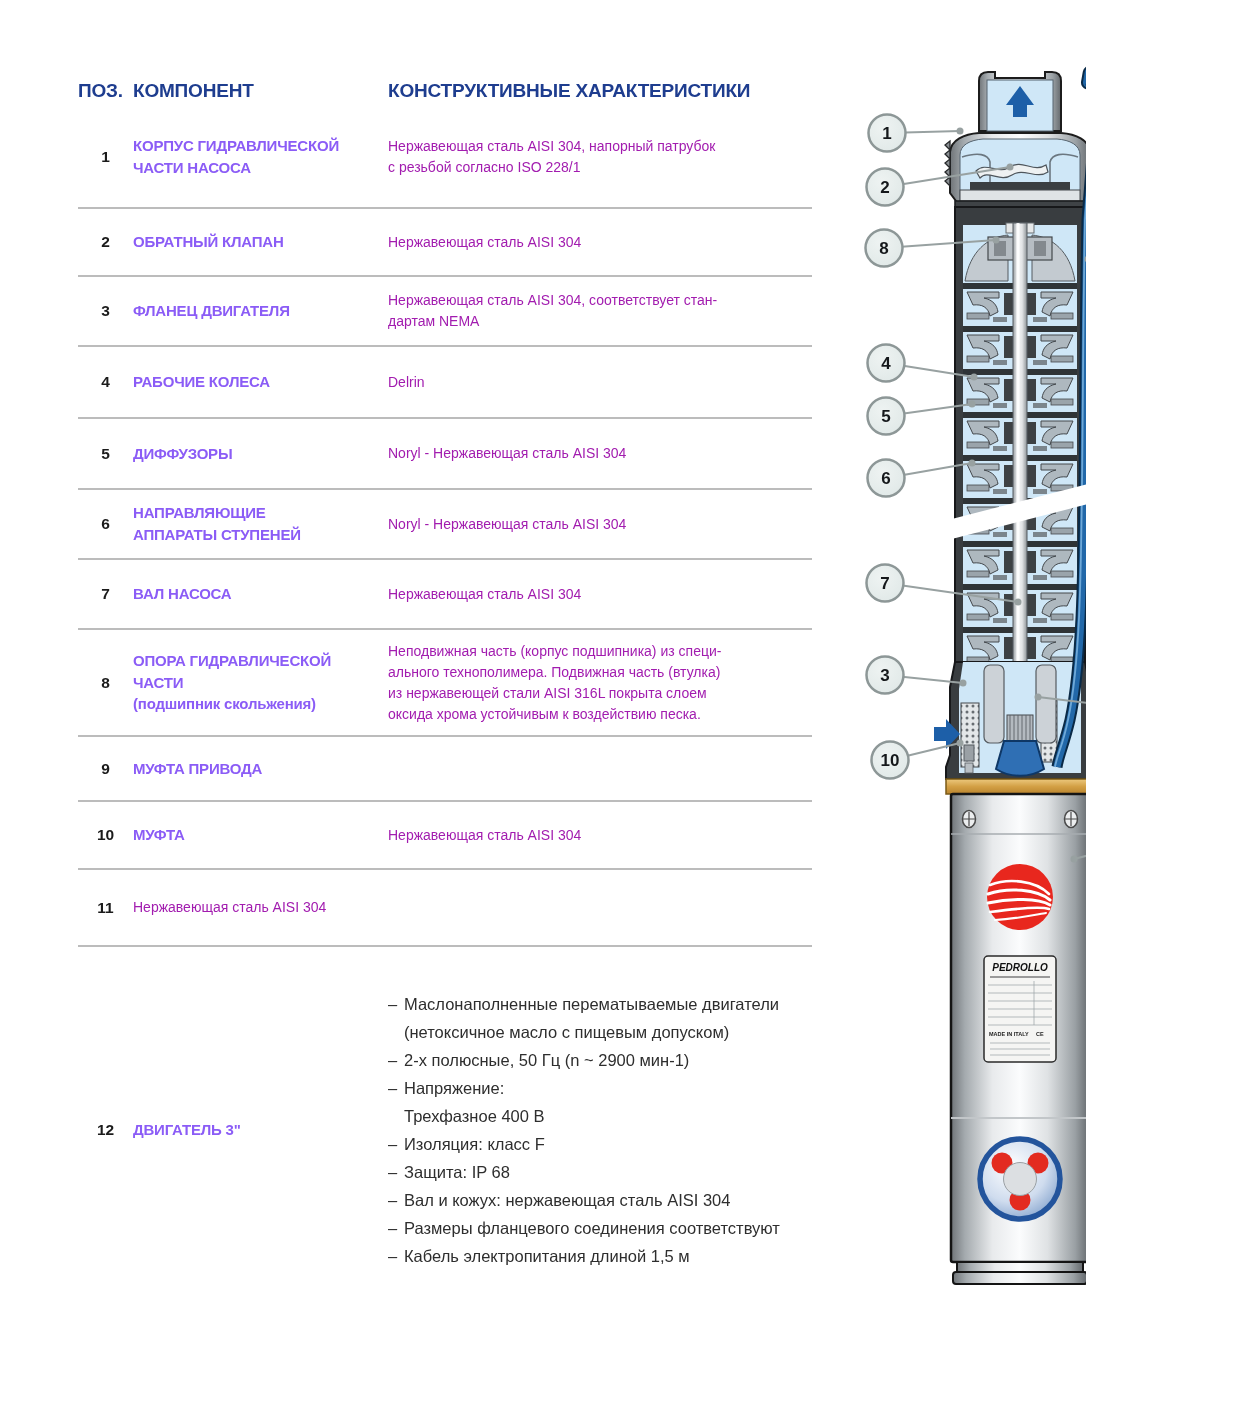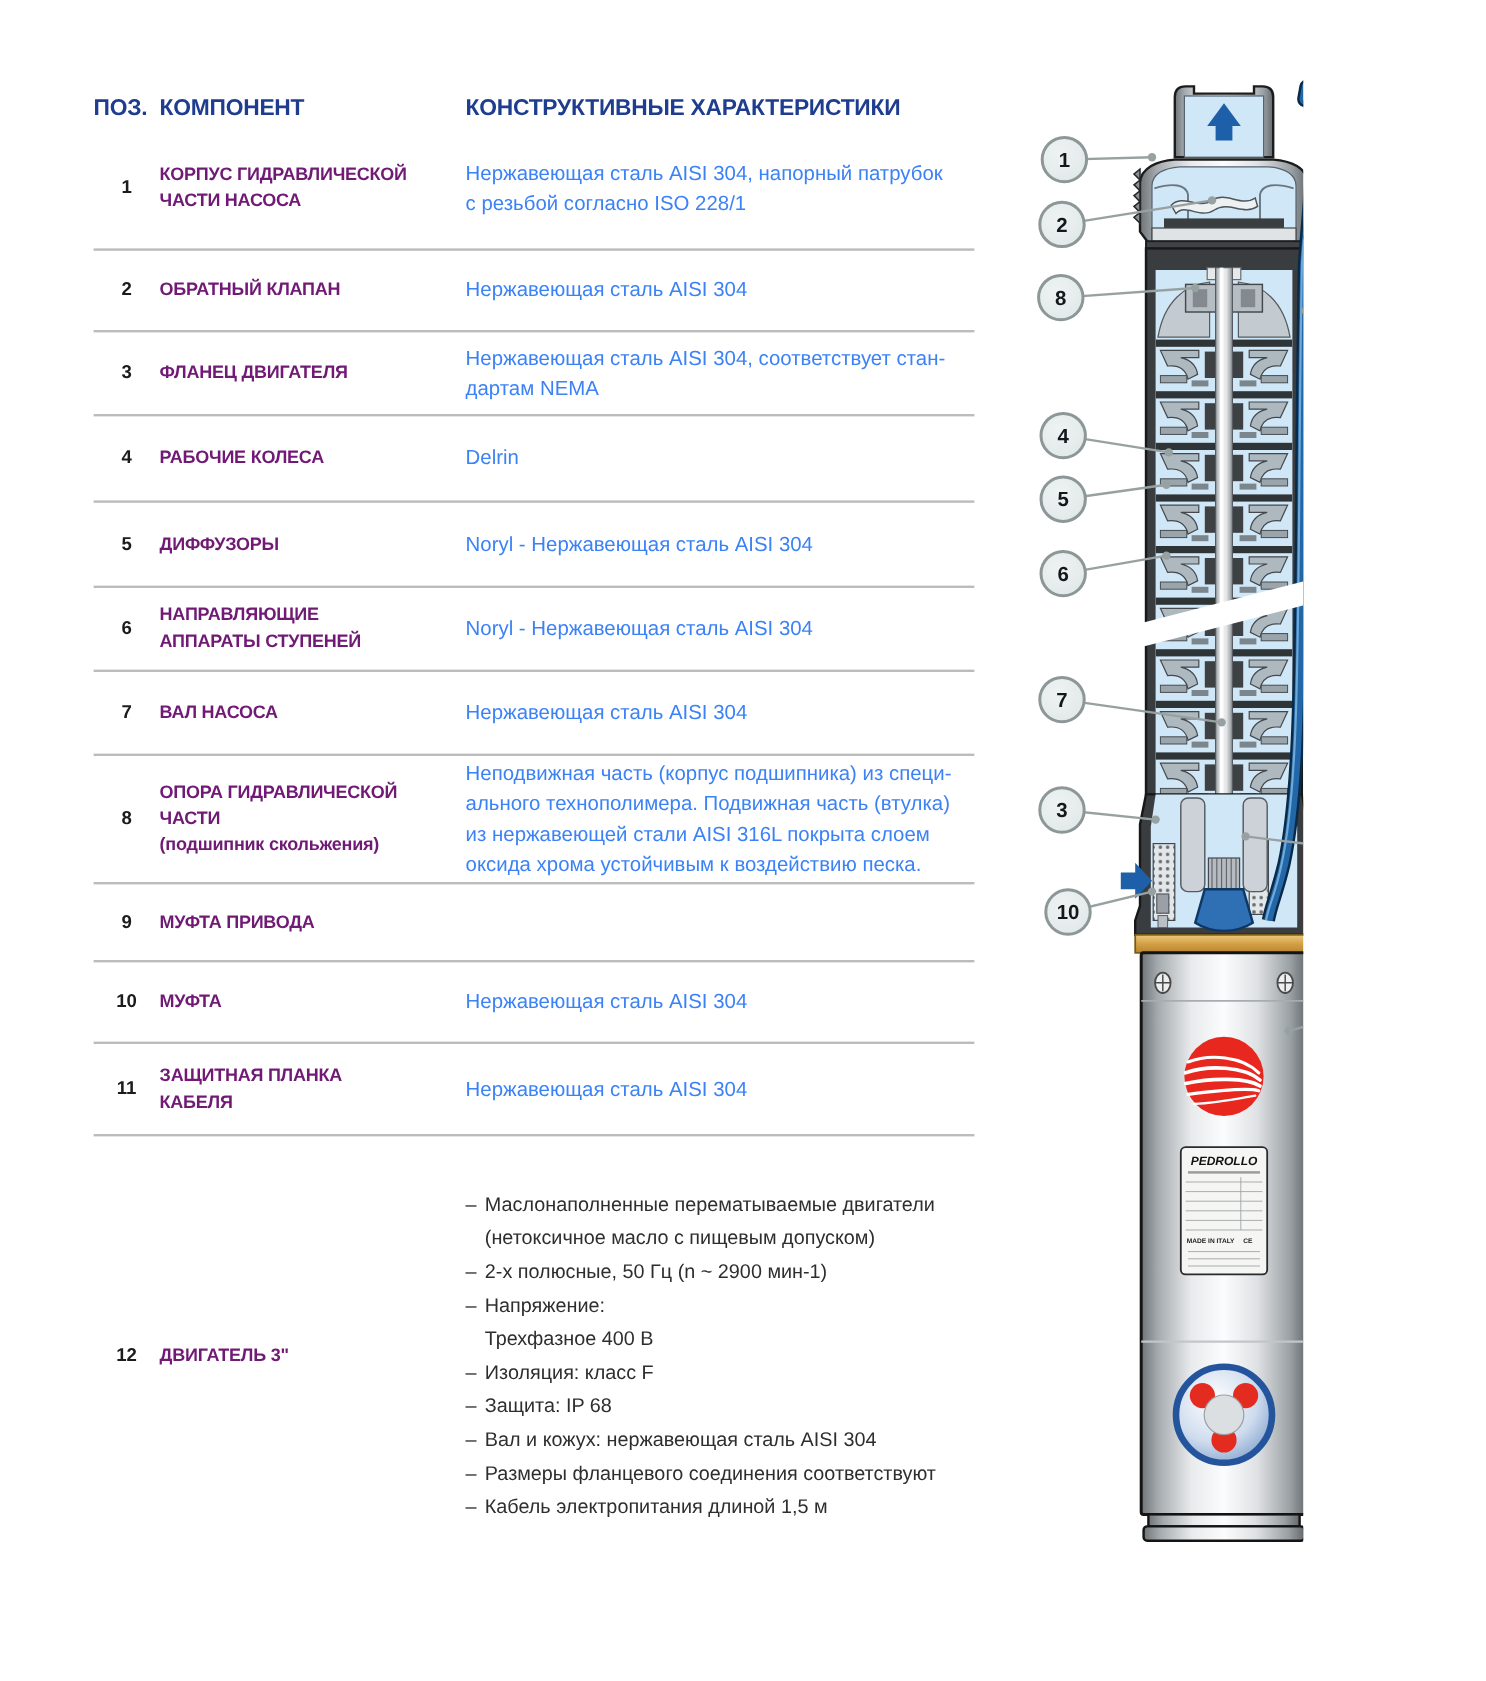--- a/index.html
+++ b/index.html
@@ -9,23 +9,23 @@
 
   
   .spec-table { position:absolute; left:78px; top:80px; width:734px; }
   .thead { display:grid; grid-template-columns:55px 255px 1fr; height:27px;
     align-items:start; }
   .thead .h { font-size:19px; font-weight:bold; color:#1e3d8f; letter-spacing:-0.2px; }
   .trow { display:grid; grid-template-columns:55px 255px 1fr; align-items:center;
     border-bottom:2px solid #bcbcbc; }
   .trow.last { border-bottom:none; }
   .pos { text-align:center; font-size:15.5px; font-weight:bold; color:#1b1b1b; }
-  .comp { font-size:15px; font-weight:bold; color:#701a75; line-height:1.45;
+  .comp { font-size:15px; font-weight:bold; color:#8b5cf6; line-height:1.45;
     white-space:pre-line; letter-spacing:-0.2px; padding-right:14px; }
-  .chars { font-size:17px; color:#3b82f6; line-height:1.5; white-space:pre-line; }
+  .chars { font-size:14px; color:#a21caf; line-height:1.5; white-space:pre-line; }
   .features { padding:12px 0; }
   .feat { display:flex; font-size:16.5px; color:#2e2e2e; line-height:28px; }
   .feat .fd { width:16px; flex:none; }
 
   
   .diagram { position:absolute; left:838px; top:55px; width:400px; height:1300px; }
 </style>
 </head>
 <body>
 
@@ -91,22 +91,20 @@
       <div class="pos">9</div>
       <div class="comp">МУФТА ПРИВОДА</div>
     </div>
     <div class="trow" style="height:68px">
       <div class="pos">10</div>
       <div class="comp">МУФТА</div>
       <div class="chars">Нержавеющая сталь AISI 304</div>
     </div>
     <div class="trow" style="height:77px">
       <div class="pos">11</div>
-      <div class="comp">ЗАЩИТНАЯ ПЛАНКА
-КАБЕЛЯ</div>
       <div class="chars">Нержавеющая сталь AISI 304</div>
     </div>
     <div class="trow last" style="height:365px">
       <div class="pos">12</div>
       <div class="comp">ДВИГАТЕЛЬ 3"</div>
       <div class="features">
         <div class="feat">
             <span class="fd">–</span>
             <span>Маслонаполненные перематываемые двигатели</span>
           </div>

